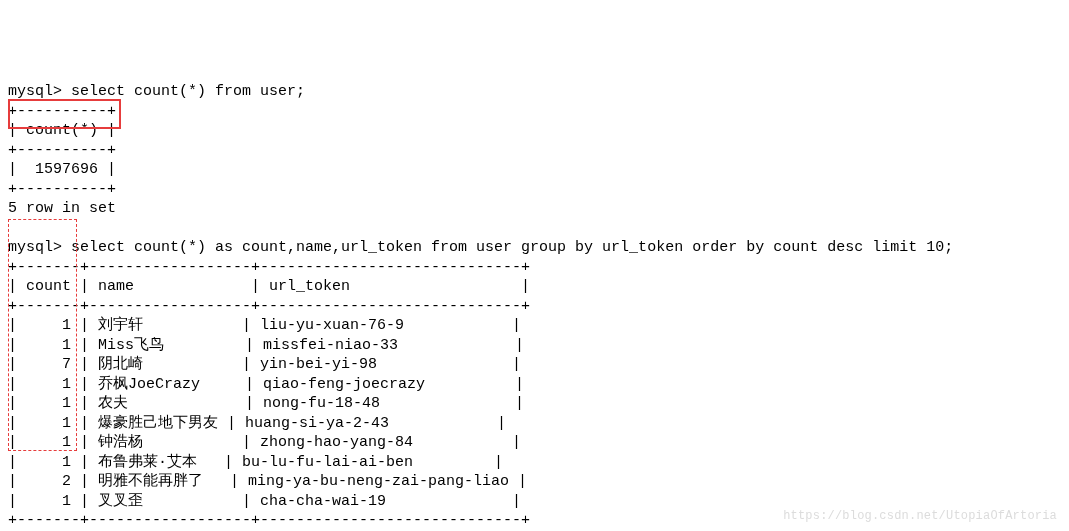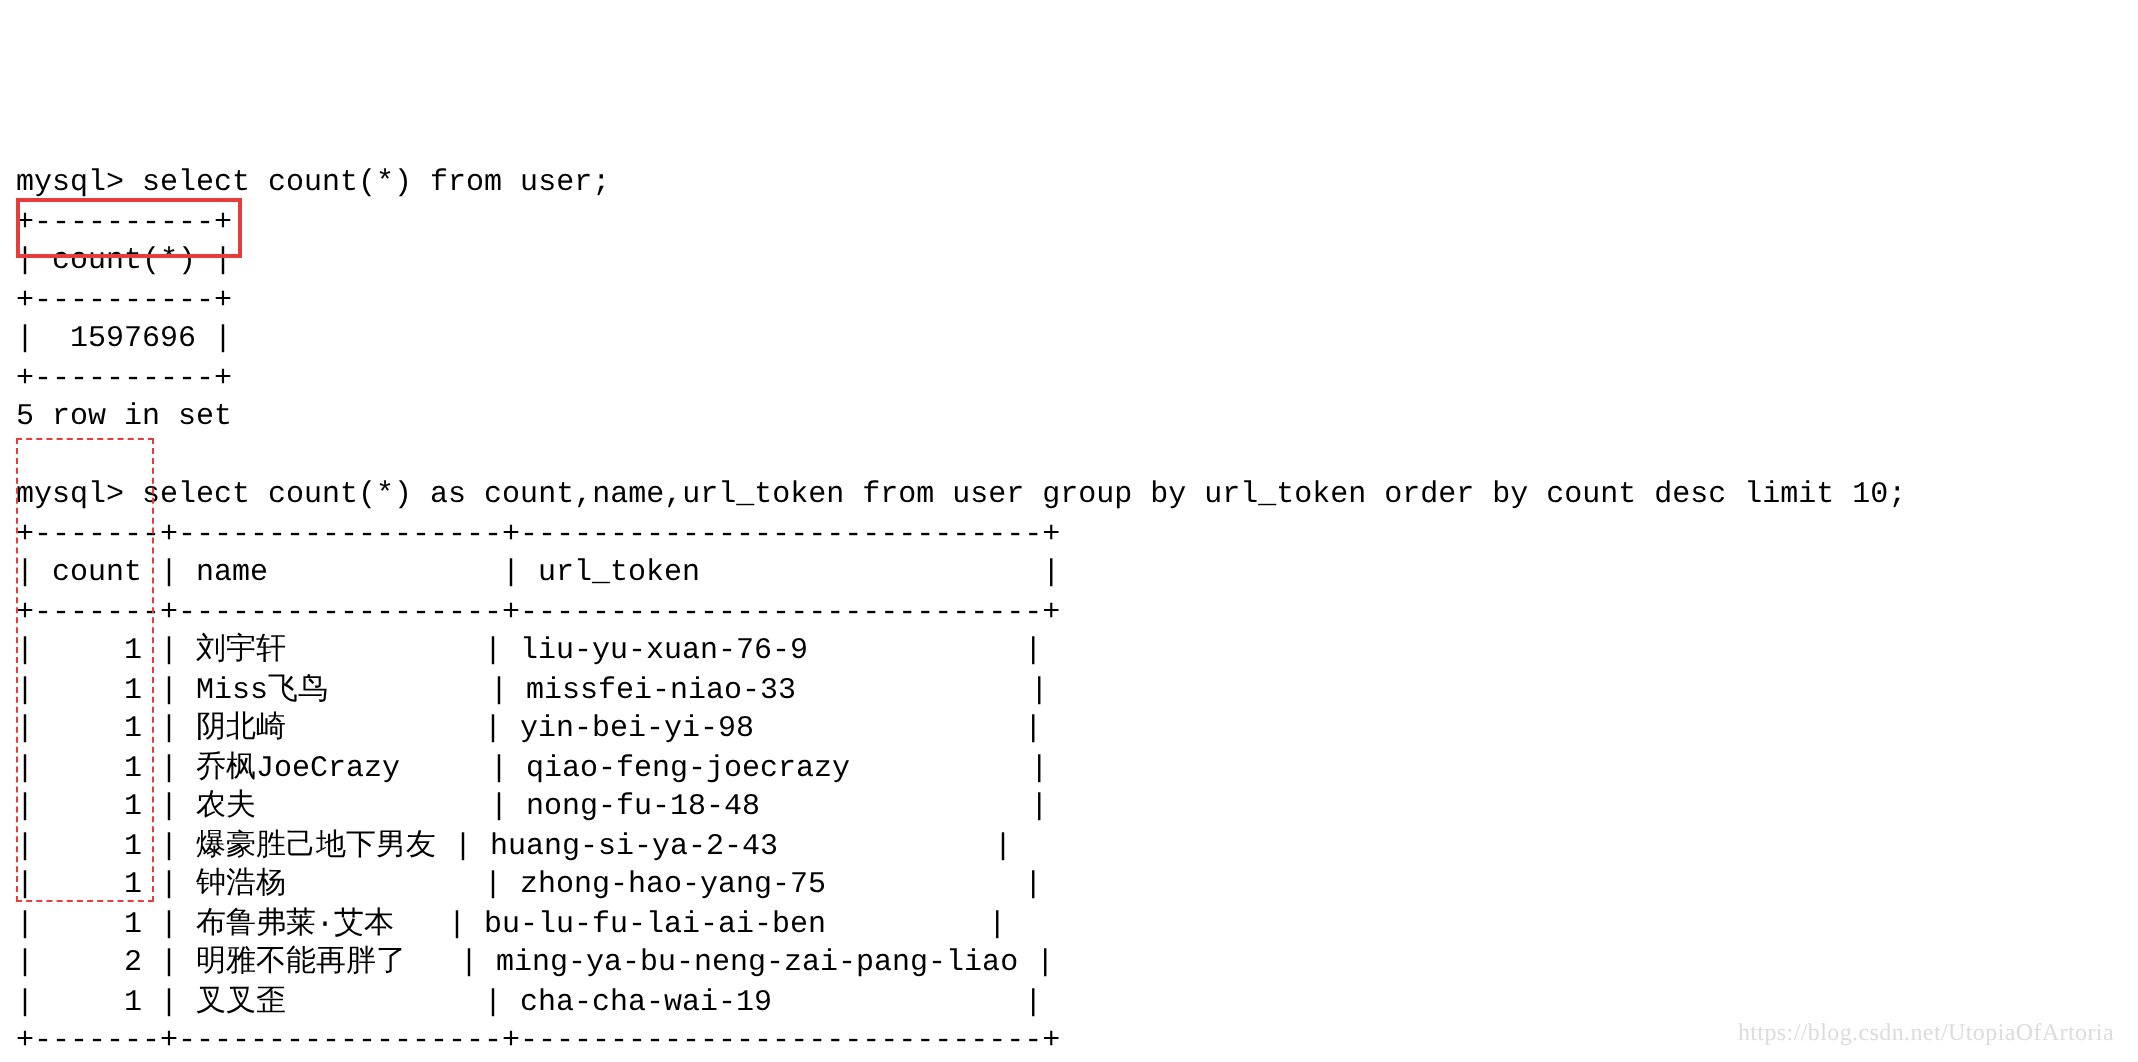--- a/index.html
+++ b/index.html
@@ -18,21 +18,21 @@
       position: relative;
       width: 1069px;
       height: 531px;
       overflow: hidden;
     }
     .watermark {
       position: absolute;
       right: 12px;
       bottom: 6px;
       color: #dcdcdc;
-      font-family: Liberation Serif, serif;
+      font-family: Liberation Mono, monospace;
       font-size: 12px;
       letter-spacing: 0.2px;
     }
     .count-box {
       position: absolute;
       left: 8px;
       top: 99px;
       width: 113px;
       height: 30px;
       border: 2px solid #e63c3c;
@@ -60,25 +60,25 @@
 <span>|  1597696 |</span>
 <span>+----------+</span>
 <span>5 row in set</span>
 
 <span>mysql&gt;</span> <span>select count(*) as count,name,url_token from user group by url_token order by count desc limit 10;</span>
 <span>+-------+------------------+-----------------------------+</span>
 <span>| count | name             | url_token                   |</span>
 <span>+-------+------------------+-----------------------------+</span>
 <span>|     1 | 刘宇轩           | liu-yu-xuan-76-9            |</span>
 <span>|     1 | Miss飞鸟         | missfei-niao-33             |</span>
-<span>|     1 | 阴北崎           | yin-bei-yi-98               |</span>
+<span>|     7 | 阴北崎           | yin-bei-yi-98               |</span>
 <span>|     1 | 乔枫JoeCrazy     | qiao-feng-joecrazy          |</span>
 <span>|     1 | 农夫             | nong-fu-18-48               |</span>
 <span>|     1 | 爆豪胜己地下男友 | huang-si-ya-2-43            |</span>
-<span>|     1 | 钟浩杨           | zhong-hao-yang-75           |</span>
+<span>|     1 | 钟浩杨           | zhong-hao-yang-84           |</span>
 <span>|     1 | 布鲁弗莱·艾本   | bu-lu-fu-lai-ai-ben         |</span>
 <span>|     2 | 明雅不能再胖了   | ming-ya-bu-neng-zai-pang-liao |</span>
 <span>|     1 | 叉叉歪           | cha-cha-wai-19              |</span>
 <span>+-------+------------------+-----------------------------+</span>
 
 
 
 
 <div class="count-box"></div>
 <div class="table-box"></div>

